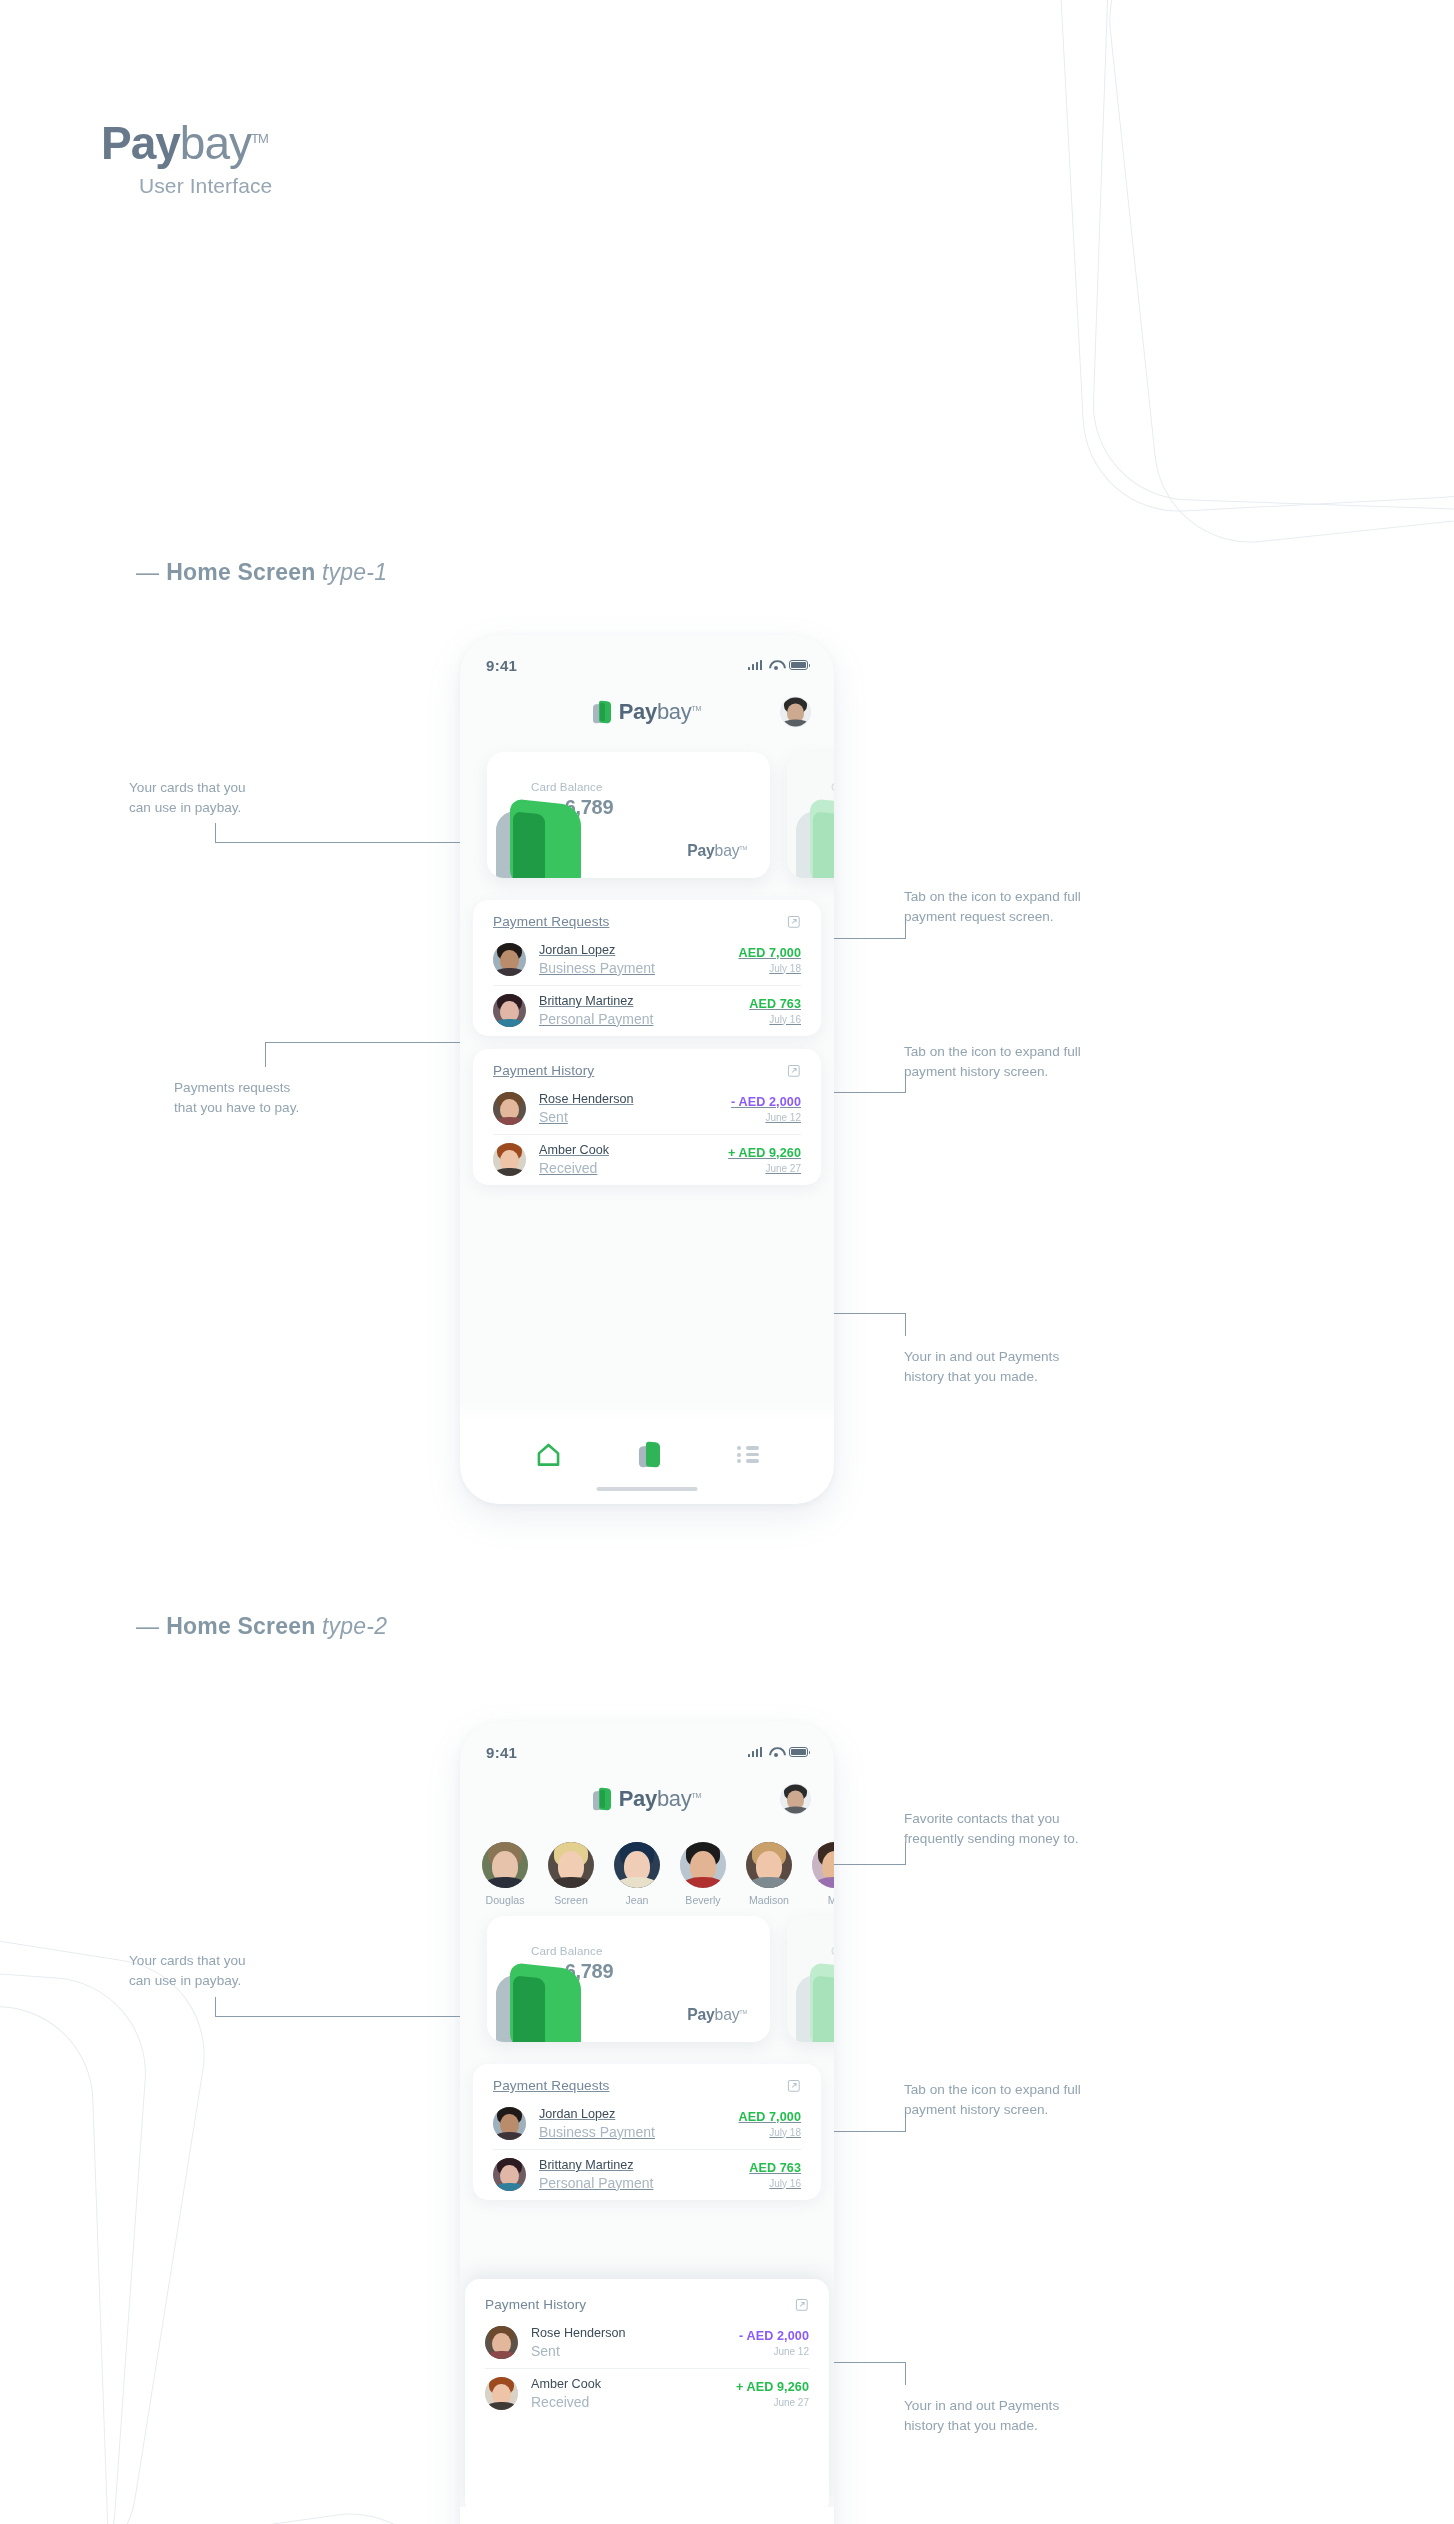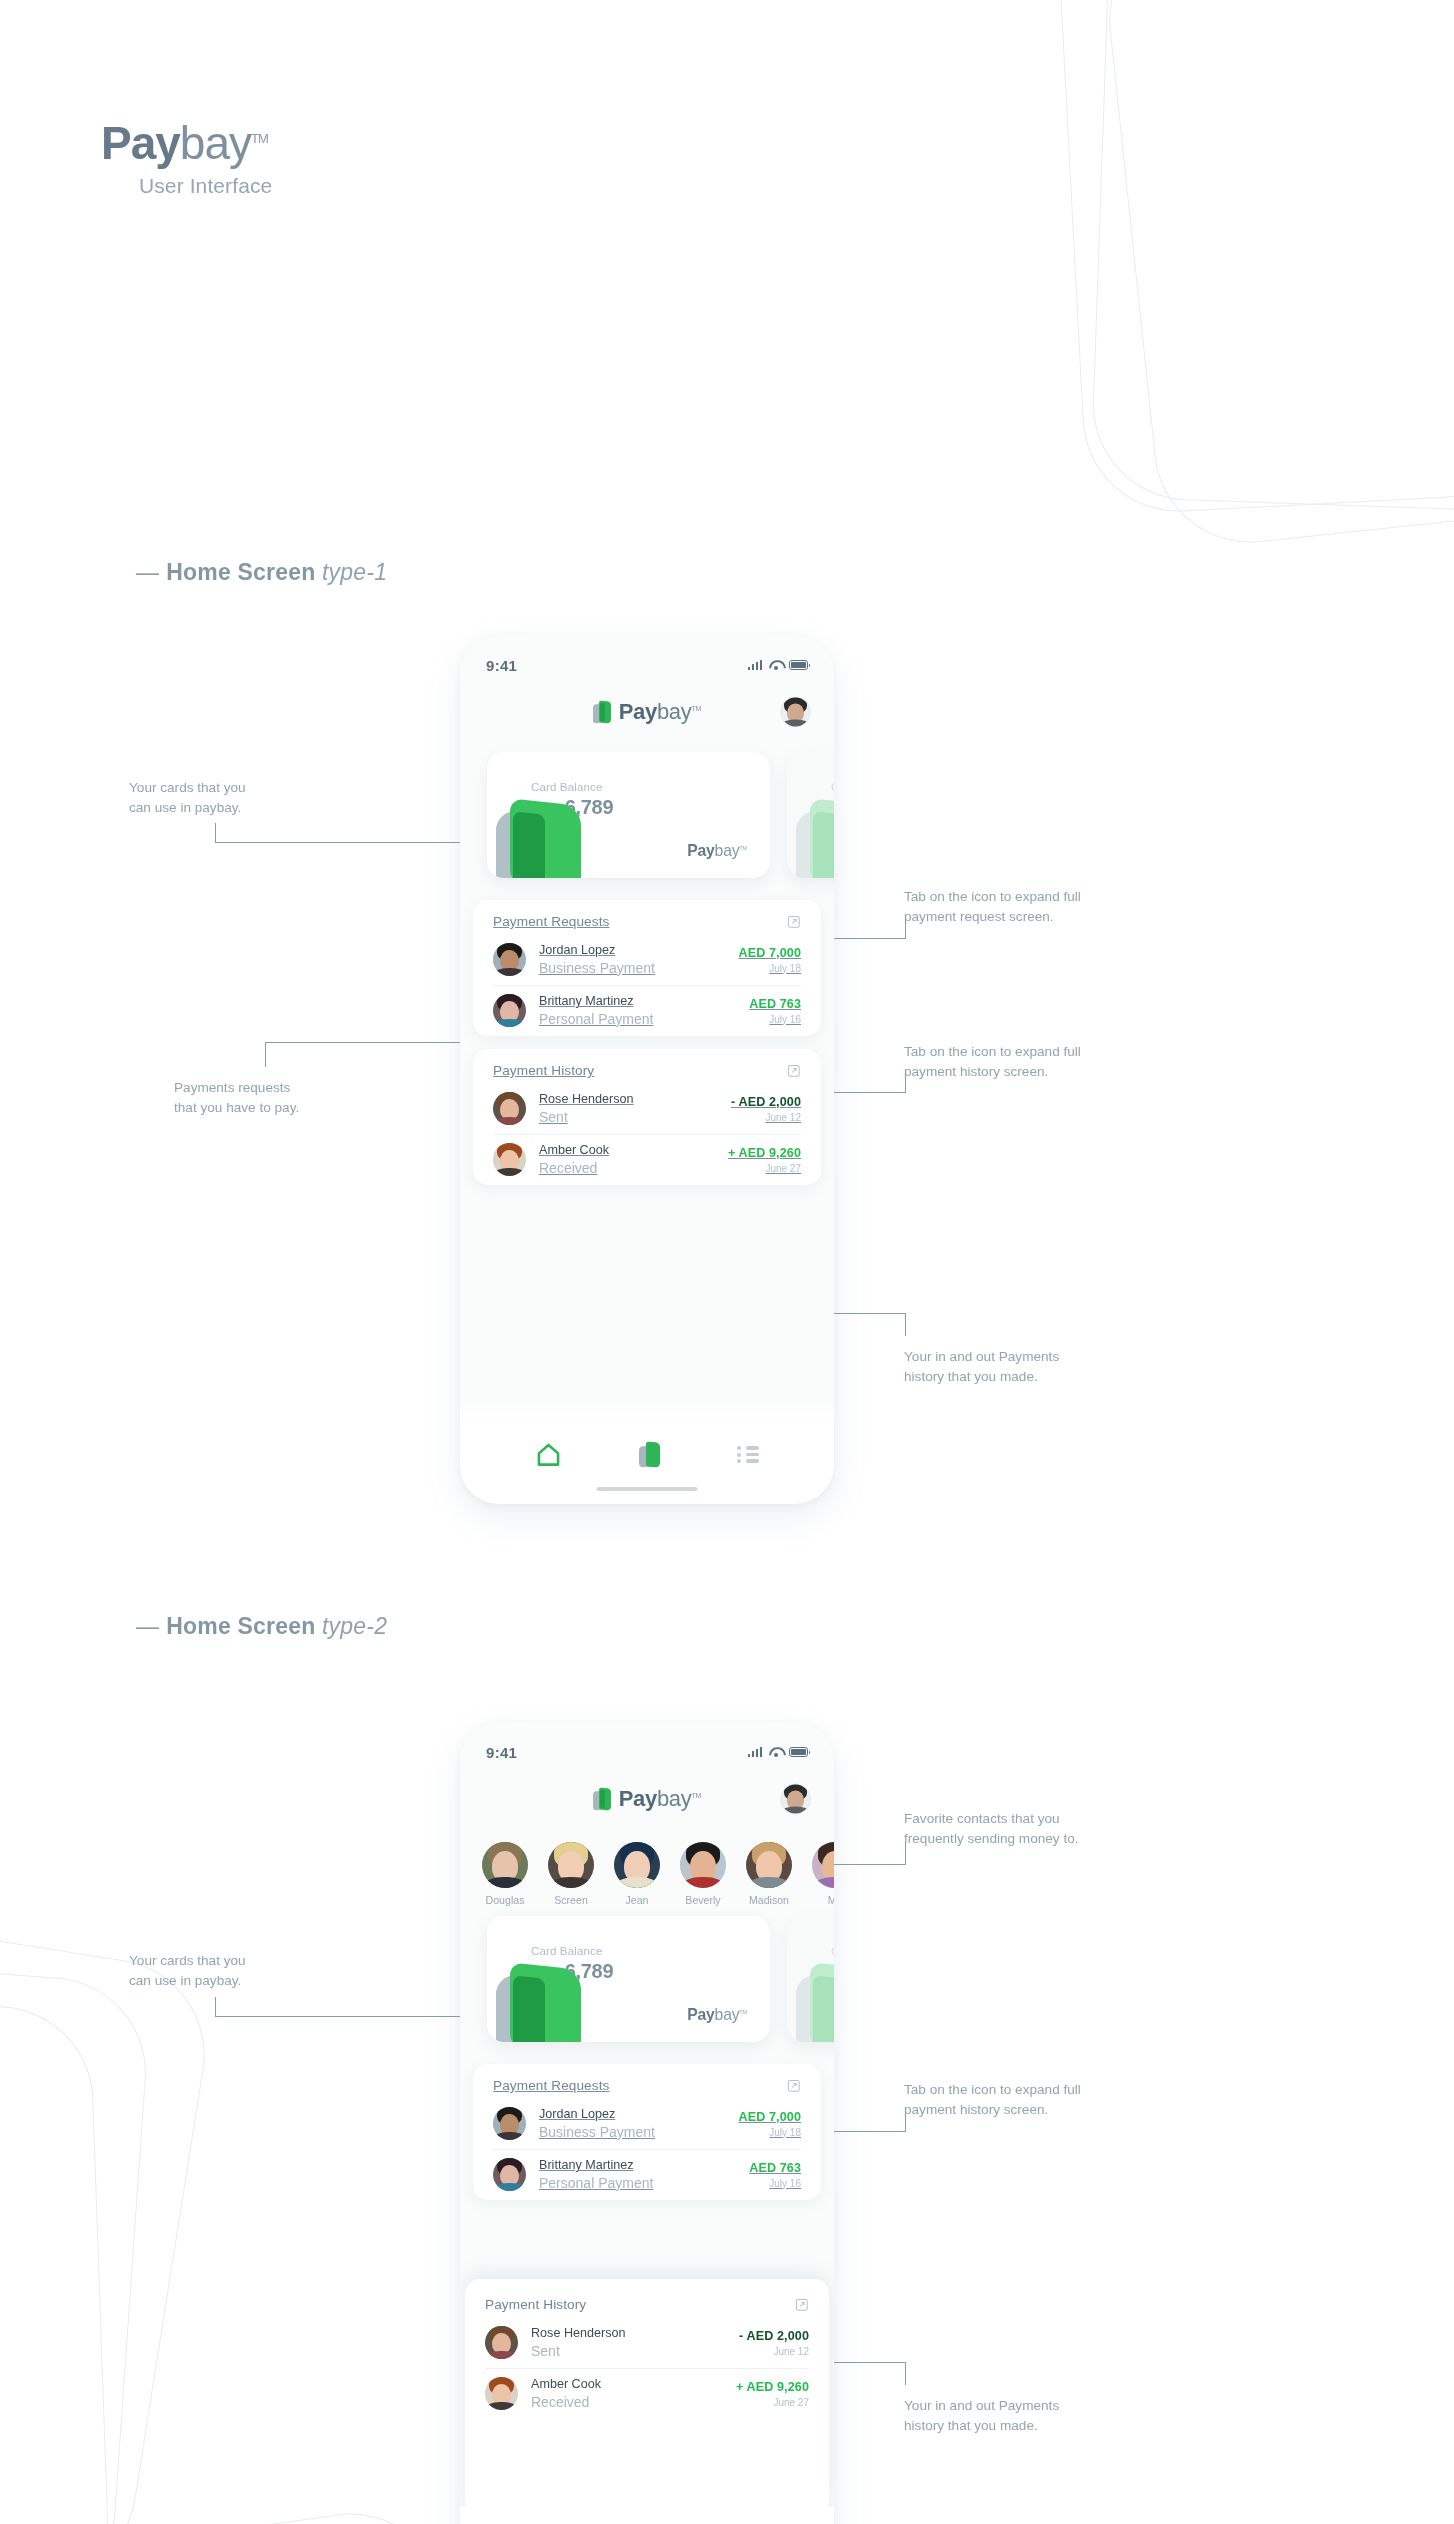--- a/index.html
+++ b/index.html
@@ -138,21 +138,21 @@
 
   .row { display: flex; align-items: center; padding: 9px 20px; position: relative; }
   .row + .row::before { content: ""; position: absolute; left: 20px; right: 20px; top: 0; height: 0.5px; background: #eef1f3; }
   .row .ava { width: 33px; height: 33px; border-radius: 50%; overflow: hidden; flex: 0 0 auto; background: #dde2e6; }
   .row .mid { flex: 1 1 auto; margin-left: 13px; min-width: 0; }
   .row .nm { font-size: 12.6px; color: #3c4c59; font-weight: 500; white-space: nowrap; }
   .row .sub { font-size: 14px; color: #a8b6c0; margin-top: 2.5px; white-space: nowrap; }
   .row .right { text-align: right; flex: 0 0 auto; }
   .row .amt { font-size: 12.6px; font-weight: 700; white-space: nowrap; letter-spacing: 0.1px; }
   .row .amt.pos { color: #23bd4e; }
-  .row .amt.neg { color: #14532d; }
+  .row .amt.neg { color: #8b5cf6; }
   .row .dt { font-size: 10px; color: #b3c0c9; margin-top: 3px; }
 
   
   .overlay-panel { position: absolute; left: 5px; right: 5px; background: #ffffff;
                    border-radius: 15px; box-shadow: 0 -5px 20px rgba(120,140,160,.16); z-index: 4; }
 
   
   .tabbar { position: absolute; left: 0; right: 0; bottom: 0; height: 84px; background: #ffffff;
             border-radius: 0 0 39px 39px; display: flex; align-items: center;
             justify-content: space-around; padding: 0 36px 15px 36px; z-index: 6; }

